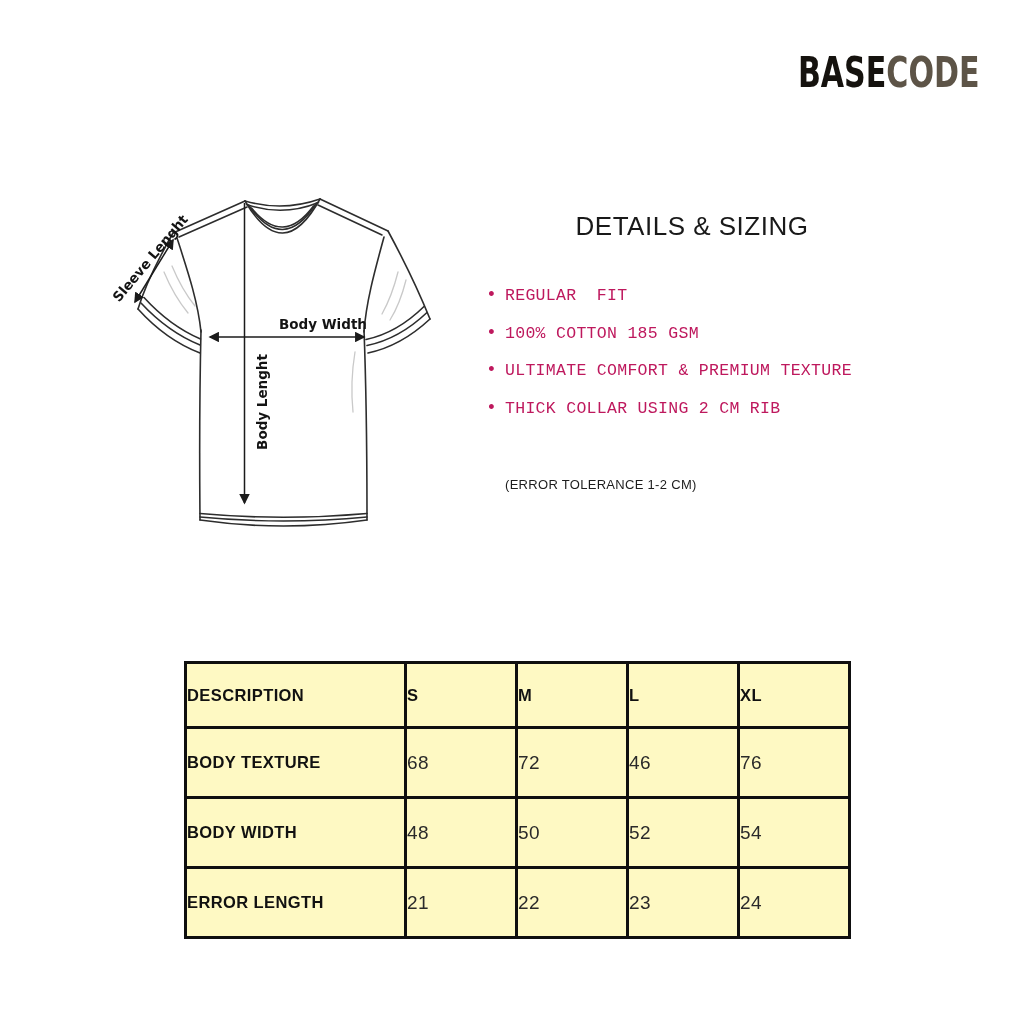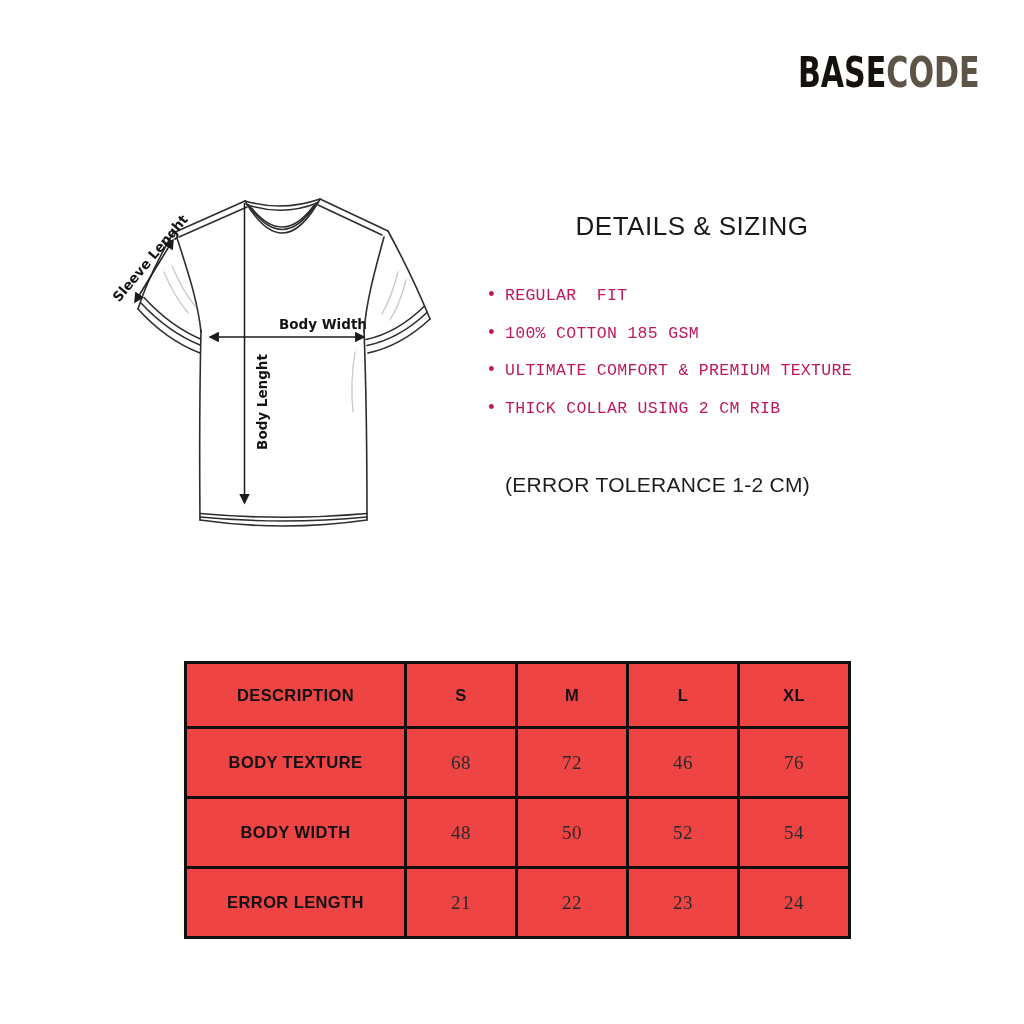--- a/index.html
+++ b/index.html
@@ -82,38 +82,38 @@
   .bullet-list li::before{
     content:"\2022";
     position:absolute;
     left:2px;top:0;
     font-size:18px;
   }
   .bullet-continuation{
     position:absolute;
     left:505px;top:466px;
     height:37.6px;line-height:37.6px;
-    font-size:21px;
+    font-size:13px;
     letter-spacing:0.3px;
     color:#1d1d1d;
     white-space:pre;
   }
 
   
   .size-table{
     position:absolute;
     left:184px;top:661px;
     border-collapse:collapse;
     table-layout:fixed;
   }
   .size-table th,.size-table td{
     border:3px solid #0f0f0f;
-    text-align:center;
+    text-align:left;
     vertical-align:middle;
-    background:#ef4444;
+    background:#fef9c3;
     padding:0;
   }
   .size-table th{
     font-size:16.5px;
     letter-spacing:0.4px;
     font-weight:bold;
     color:#111111;
     height:62px;
   }
   .size-table td{height:67px;}
@@ -121,21 +121,20 @@
     font-size:16.5px;
     letter-spacing:0.4px;
     font-weight:bold;
     color:#111111;
   }
   .size-table td.value-cell{
     font-size:19px;
     font-weight:400;
     letter-spacing:0.5px;
     color:#2a2a2a;
-    font-family:Liberation Serif, serif;
   }
   .col-desc{width:220px;}
   .col-size{width:111px;}
 </style>
 </head>
 <body>
 
 <div class="page">
 
   <div class="logo">

